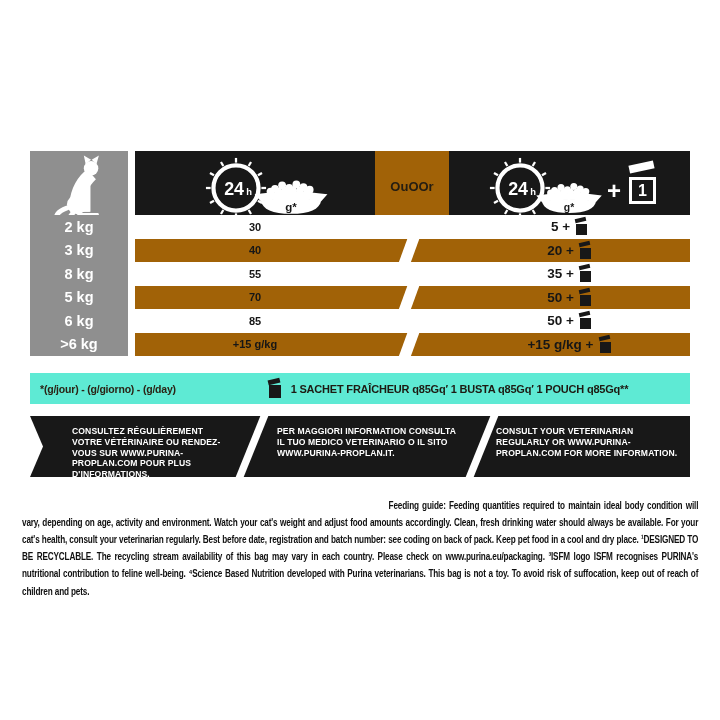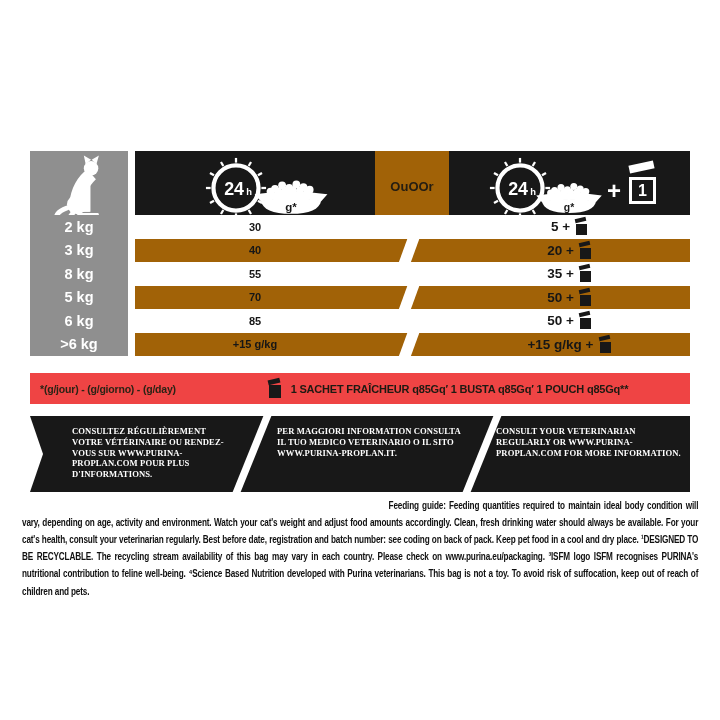--- a/index.html
+++ b/index.html
@@ -73,21 +73,21 @@
   .pouch .flap {
     position:absolute; top:0; left:-1px; width:11px; height:4px;
     background:#181818; transform:rotate(-13deg);
   }
   .pouch .bod {
     position:absolute; bottom:0; left:0; width:11px; height:11px; background:#181818;
   }
 
   
   .foot-bar {
-    position:absolute; left:30px; top:373px; width:660px; height:31px; background:#ef4444;padding-left:27px;
+    position:absolute; left:30px; top:373px; width:660px; height:31px; background:#5eead4;padding-left:27px;
   }
   .foot-bar .units {
     position:absolute; left:10px; top:0; bottom:0; display:flex; align-items:center;
     font-weight:bold; font-size:10.5px; color:#2b2315; letter-spacing:-0.2px;
   }
   .foot-bar .sachet {
     position:absolute; left:185px; right:8px; top:0; bottom:0;
     display:flex; align-items:center; justify-content:center; gap:9px;
     font-weight:bold; font-size:11px; color:#1d1a12; letter-spacing:-0.2px;
   }
@@ -95,21 +95,21 @@
   .fpouch .flap {
     position:absolute; top:0; left:-1px; width:12px; height:5px;
     background:#181818; transform:rotate(-13deg);
   }
   .fpouch .bod {
     position:absolute; bottom:1px; left:0; width:12px; height:13px; background:#181818;
   }
 
   
   .band {
-    position:absolute; left:30px; top:416px; width:660px; height:76px; background:#181818;font-family:Liberation Serif, serif;
+    position:absolute; left:30px; top:416px; width:660px; height:61px; background:#181818;
   }
   .band .notch {
     position:absolute; left:0; top:0; bottom:0; width:13px; background:#ffffff;
     clip-path:polygon(0 0, 100% 50%, 0 100%);
   }
   .band .bslash {
     position:absolute; top:-1px; bottom:-1px; width:8px; background:#ffffff;
     transform:skewX(-22deg);
   }
   .band .bslash.s1 { left:218px; }

